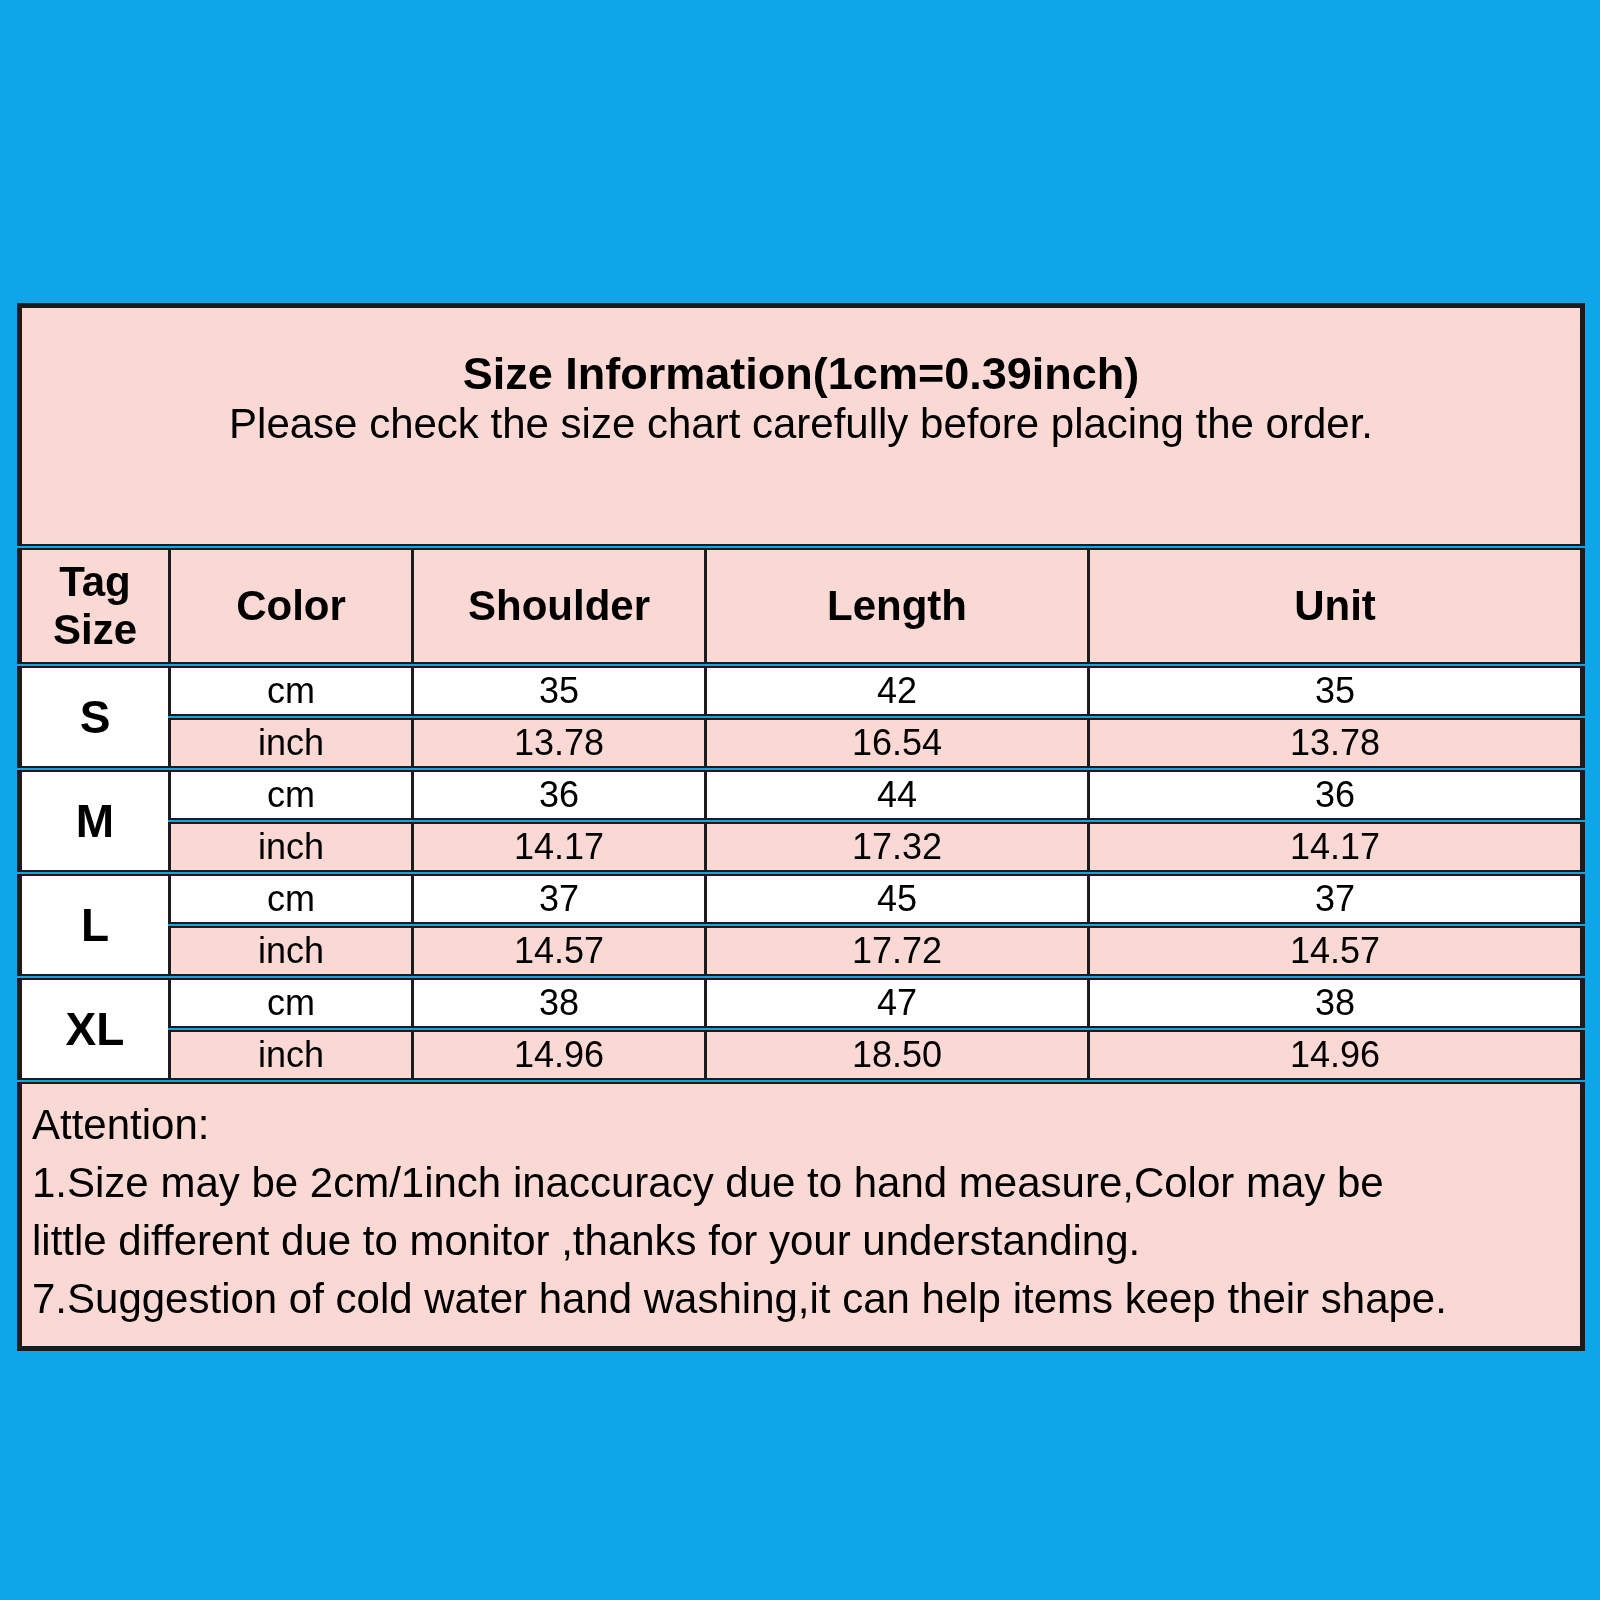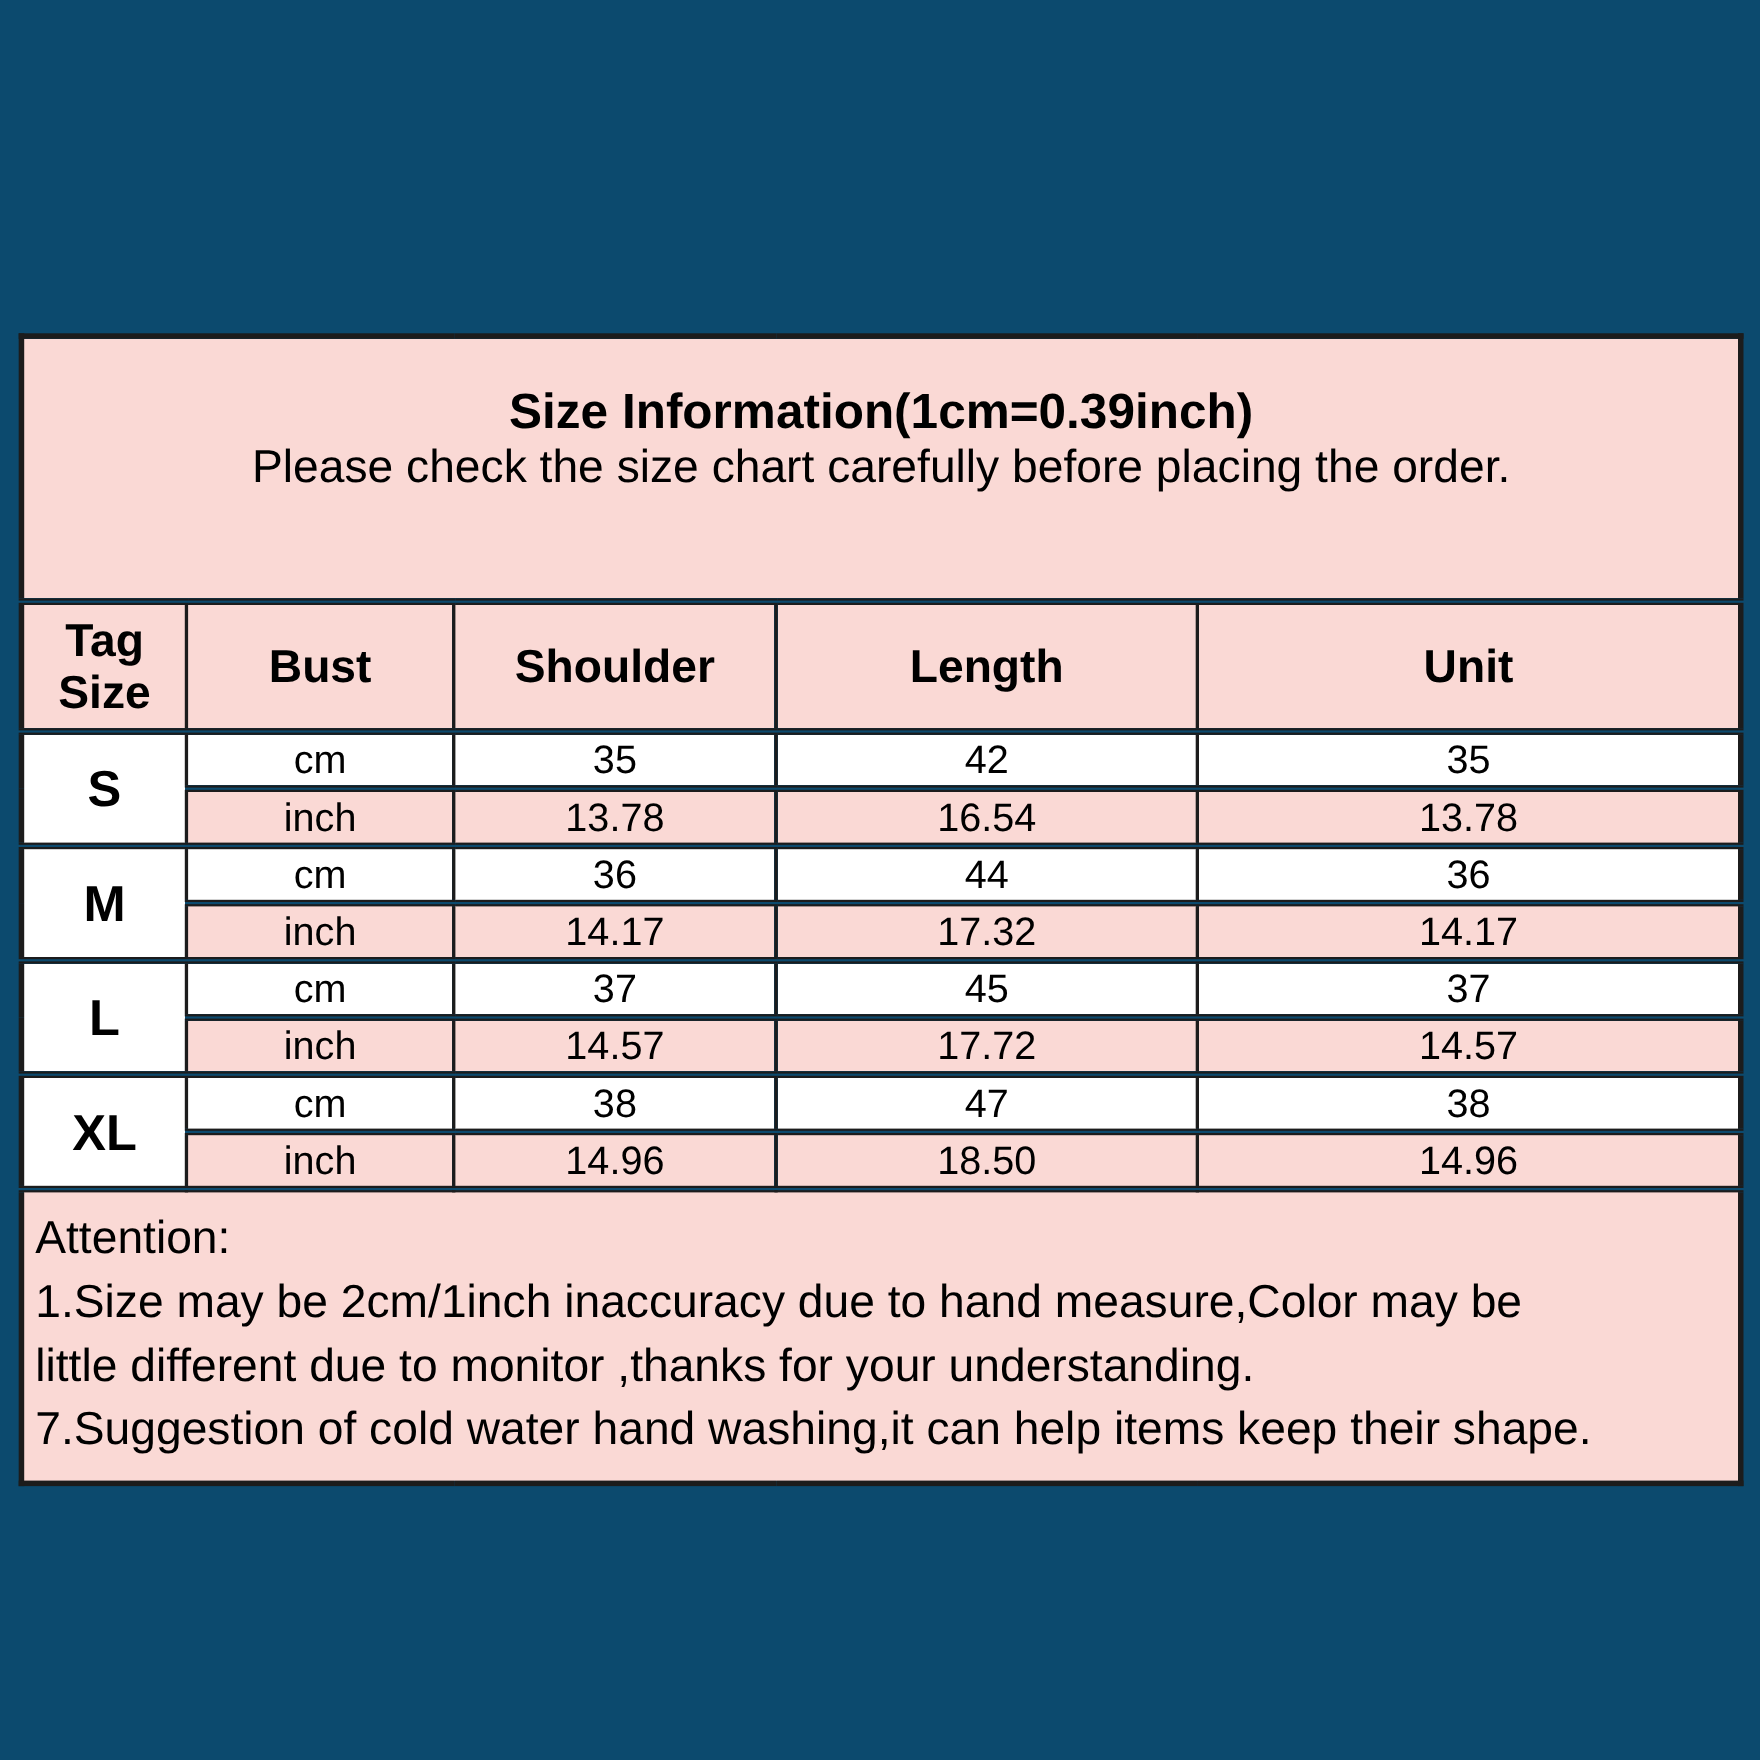--- a/index.html
+++ b/index.html
@@ -6,21 +6,21 @@
     margin: 0;
     padding: 0;
     background: #ffffff;
     font-family: "Liberation Sans", "DejaVu Sans", sans-serif;
     color: #000000;
   }
   .page {
     position: relative;
     width: 1600px;
     height: 1600px;
-    background: #0c4a6e;
+    background: #0ea5e9;
     overflow: hidden;
   }
   .size-chart {
     position: absolute;
     left: 17px;
     top: 303px;
     width: 1563px;
     border-collapse: collapse;
     table-layout: fixed;
     border: 5px solid #1c1c1c;
@@ -112,21 +112,21 @@
           <div class="chart-subtitle">Please check the size chart carefully before placing the order.</div>
         </div>
       </td>
     </tr>
 
     <tr class="colhead-row hline">
       <th>
         <span>Tag</span><br>
         <span>Size</span>
       </th>
-      <th>Bust</th>
+      <th>Color</th>
       <th>Shoulder</th>
       <th>Length</th>
       <th>Unit</th>
     </tr>
 
     <tr class="data-row row-cm hline">
       <td rowspan="2" class="size-cell">S</td>
       <td>cm</td>
       <td>35</td>
       <td>42</td>

